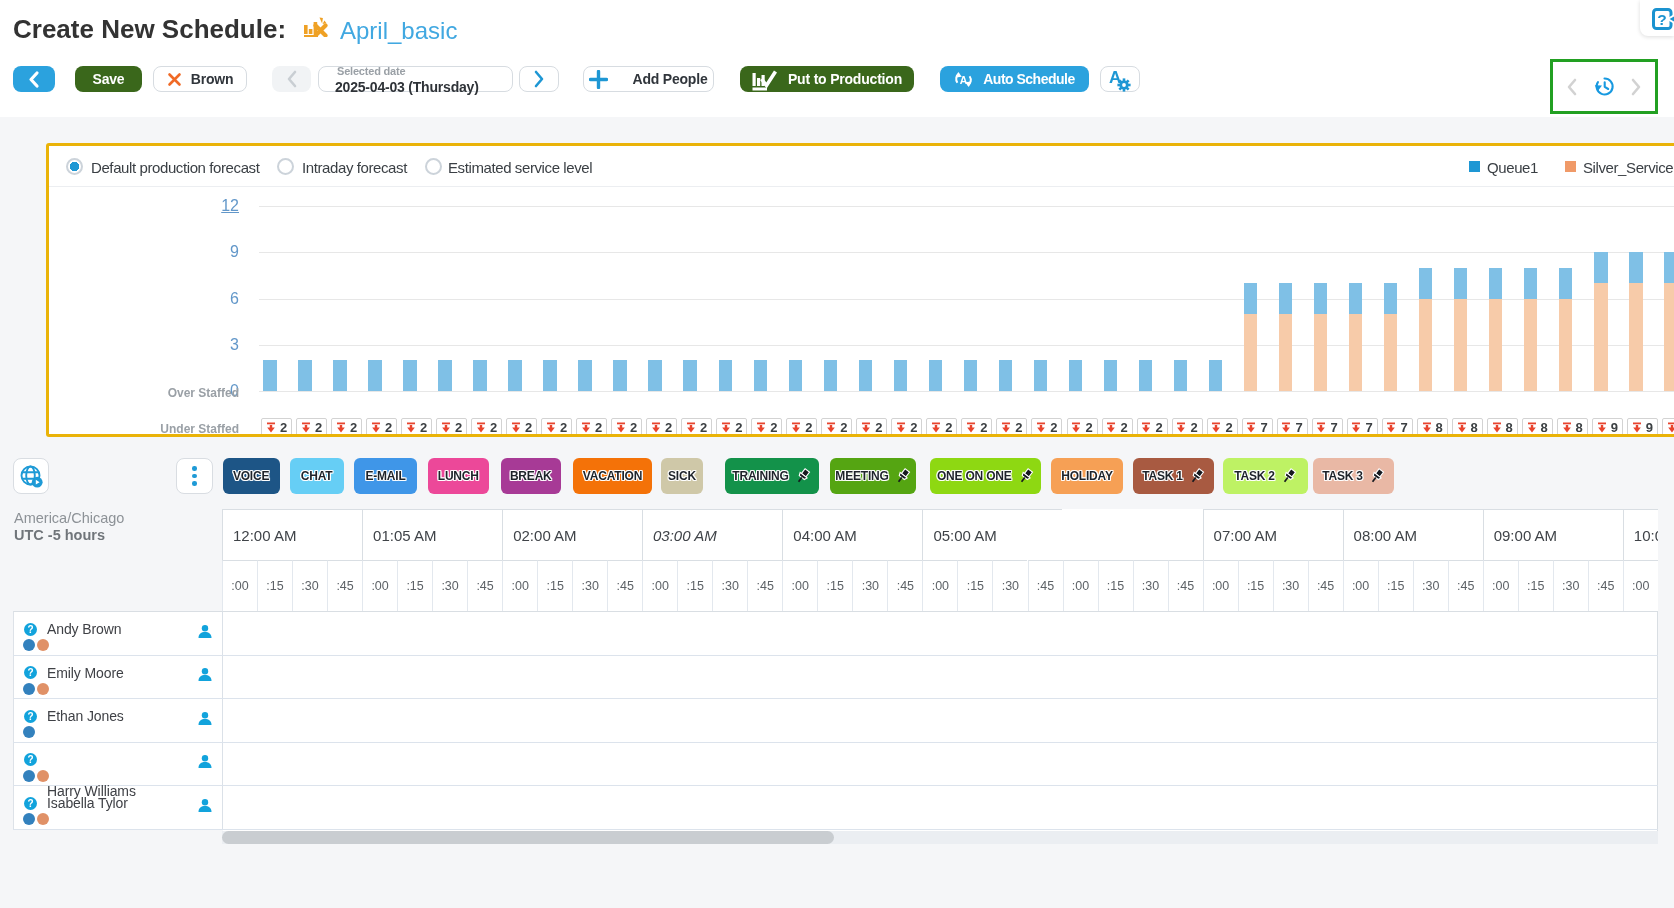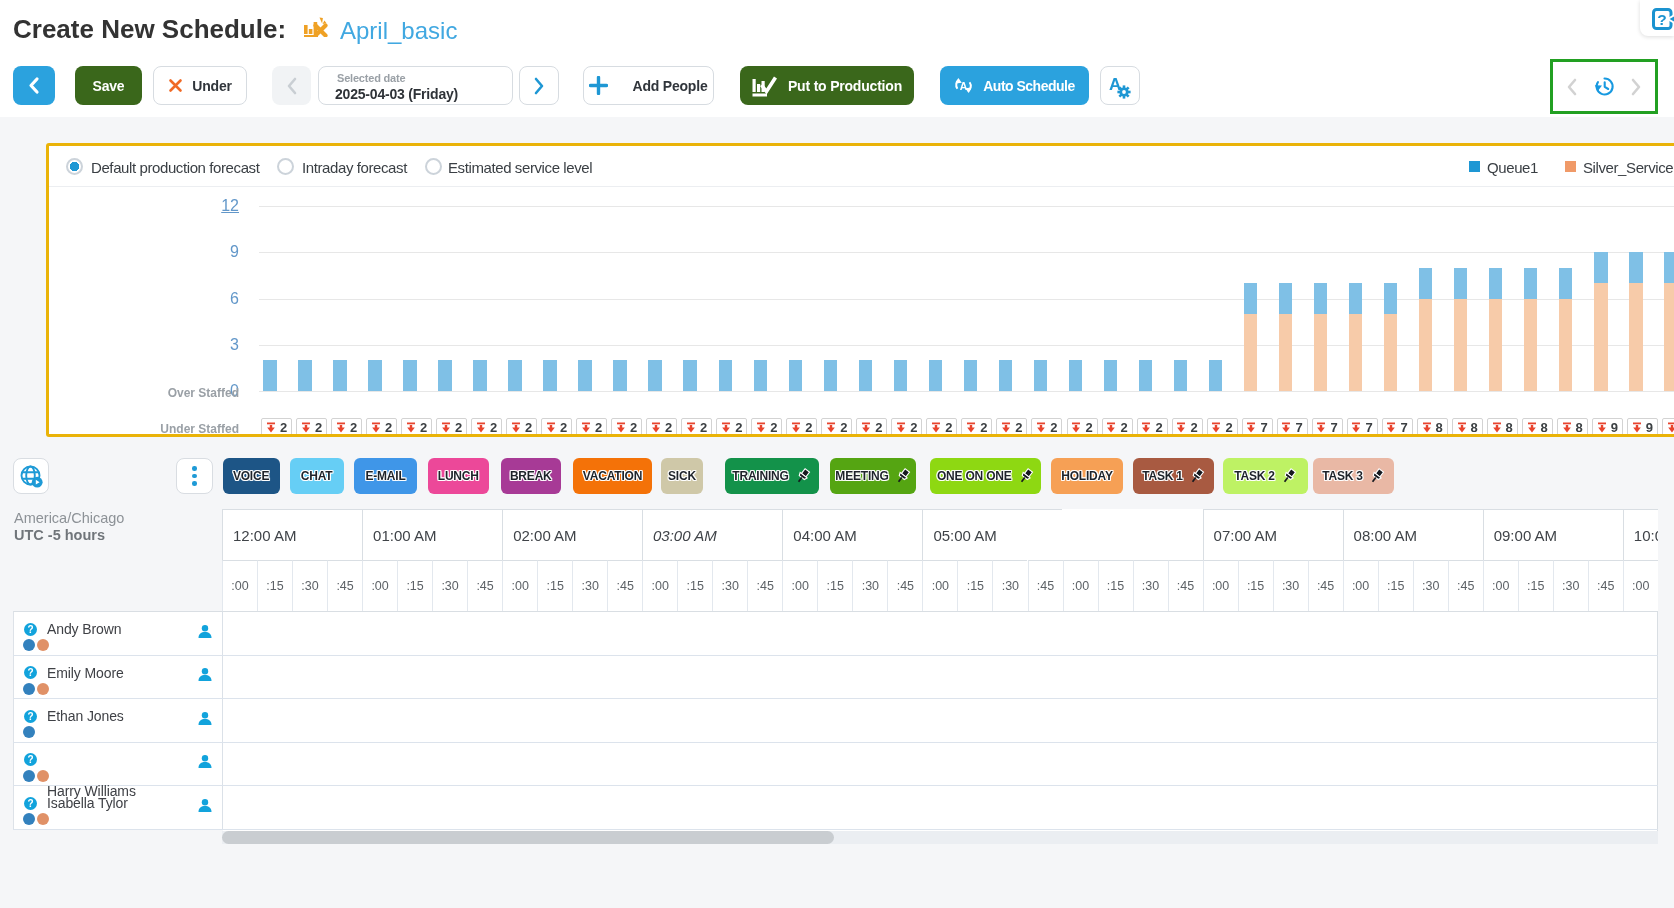--- a/index.html
+++ b/index.html
@@ -3,21 +3,21 @@
 *{margin:0;padding:0;box-sizing:border-box;font-family:"Liberation Sans",sans-serif;}
 html,body{width:1674px;height:908px;overflow:hidden;background:#fff;}
 .abs{position:absolute;}
 body{position:relative;}
 .graybg{position:absolute;left:0;top:117px;width:1674px;height:791px;background:#f5f6f8;}
 
 .title{position:absolute;left:13px;top:14px;font-size:26px;font-weight:700;color:#333;letter-spacing:0px;}
 .sched-name{position:absolute;left:340px;top:17px;font-size:24px;color:#41a8e1;}
 .help-card{position:absolute;left:1640px;top:0;width:34px;height:36px;background:#fff;border-radius:0 0 0 8px;box-shadow:0 1px 4px rgba(0,0,0,.14);}
 
-.btn{position:absolute;top:66px;height:39px;border-radius:8px;display:flex;align-items:center;justify-content:center;font-weight:700;font-size:14px;letter-spacing:-0.2px;}
+.btn{position:absolute;top:66px;height:26px;border-radius:8px;display:flex;align-items:center;justify-content:center;font-weight:700;font-size:14px;letter-spacing:-0.2px;}
 .btn.white{background:#fff;border:1px solid #d7dce1;color:#30353b;}
 .btn.blue{background:#2ba2de;color:#fff;}
 .btn.green{background:#3a671b;color:#fff;}
 .hist-group{position:absolute;left:1550px;top:59px;width:108px;height:55px;border:3px solid #22a022;background:#fff;display:flex;align-items:center;justify-content:space-between;padding:0 12px;}
 
 .card{position:absolute;left:12px;top:143px;width:1649px;height:294px;background:#fff;border:3px solid #eab308;border-radius:3px;overflow:hidden;margin-left:34px;}
 .radio-row{position:absolute;left:0;top:0;width:100%;height:41px;border-bottom:1px solid #eceef1;}
 .radio{position:absolute;top:12px;width:17px;height:17px;border-radius:50%;border:2px solid #ccd3da;background:#fff;}
 .radio.sel{background:radial-gradient(circle,#1e97d4 0 4.5px,#fff 5px);}
 .rlabel{position:absolute;top:13px;font-size:15px;letter-spacing:-0.4px;color:#3a3f44;}
@@ -74,30 +74,30 @@
 <div class="btn blue" style="left:13px;width:42px;">
     <svg style="" width="20" height="27" viewBox="0 0 20 27">
       <path d="M13 7 L7 13.5 L13 20" fill="none" stroke="#ffffff" stroke-width="3.2" stroke-linecap="round" stroke-linejoin="round"></path>
     </svg>
   </div>
 <div class="btn green" style="left:75px;width:67px;">Save</div>
 <div class="btn white" style="left:153px;width:94px;gap:9px;">
     <svg style="" width="15" height="15" viewBox="0 0 15 15">
       <path d="M2.5 2.5 L12.5 12.5 M12.5 2.5 L2.5 12.5" stroke="#f06a26" stroke-width="2.6" stroke-linecap="round"></path>
     </svg>
-    <span>Under</span>
+    <span>Brown</span>
   </div>
 <div class="btn" style="left:272px;width:39px;background:#f1f3f5;">
     <svg style="" width="12" height="18" viewBox="0 0 12 18">
       <path d="M9 2 L3 9 L9 16" fill="none" stroke="#c9ced3" stroke-width="2.6" stroke-linecap="round" stroke-linejoin="round"></path>
     </svg>
   </div>
 <div class="btn white" style="left:318px;width:195px;flex-direction:column;align-items:flex-start;padding-left:16px;font-weight:400;">
     <div style="font-size:11px;color:#9aa0a6;font-weight:700;line-height:13px;margin-top:3px;margin-left:2px;">Selected date</div>
-    <div style="font-size:14px;font-weight:700;color:#2f3338;line-height:18px;letter-spacing:-0.2px;">2025-04-03 (Friday)</div>
+    <div style="font-size:14px;font-weight:700;color:#2f3338;line-height:18px;letter-spacing:-0.2px;">2025-04-03 (Thursday)</div>
   </div>
 <div class="btn white" style="left:519px;width:40px;">
     <svg style="" width="12" height="18" viewBox="0 0 12 18">
       <path d="M3 2 L9 9 L3 16" fill="none" stroke="#1e97d4" stroke-width="2.6" stroke-linecap="round" stroke-linejoin="round"></path>
     </svg>
   </div>
 <div class="btn white" style="left:583px;width:131px;gap:24px;">
     <svg style="" width="19" height="19" viewBox="0 0 19 19">
       <path d="M9.5 1.5 V17.5 M1.5 9.5 H17.5" stroke="#1e97d4" stroke-width="3.4" stroke-linecap="round"></path>
     </svg>
@@ -505,21 +505,21 @@
       </g>
     </svg>
   </div>
 <div class="tz1">America/Chicago</div>
 <div class="tz2">UTC -5 hours</div>
 <div class="tl">
     <div class="hourcell" style="left:0.0px;width:140.1px;">
       <span>12:00 AM</span>
     </div>
     <div class="hourcell" style="left:140.1px;width:140.1px;">
-      <span>01:00 AM</span>
+      <span>01:05 AM</span>
     </div>
     <div class="hourcell" style="left:280.2px;width:140.1px;">
       <span>02:00 AM</span>
     </div>
     <div class="hourcell" style="left:420px;width:140.1px;font-style:italic;">
       <span>03:00 AM</span>
     </div>
     <div class="hourcell" style="left:560.3px;width:140.1px;">
       <span>04:00 AM</span>
     </div>

